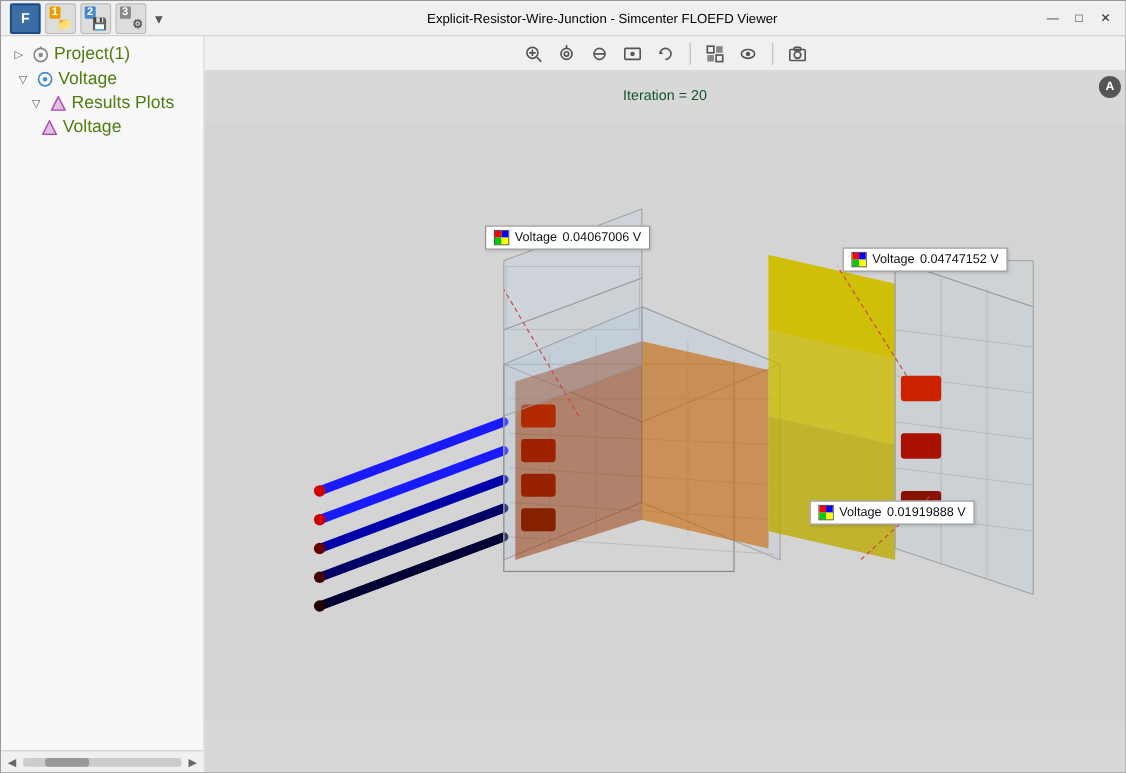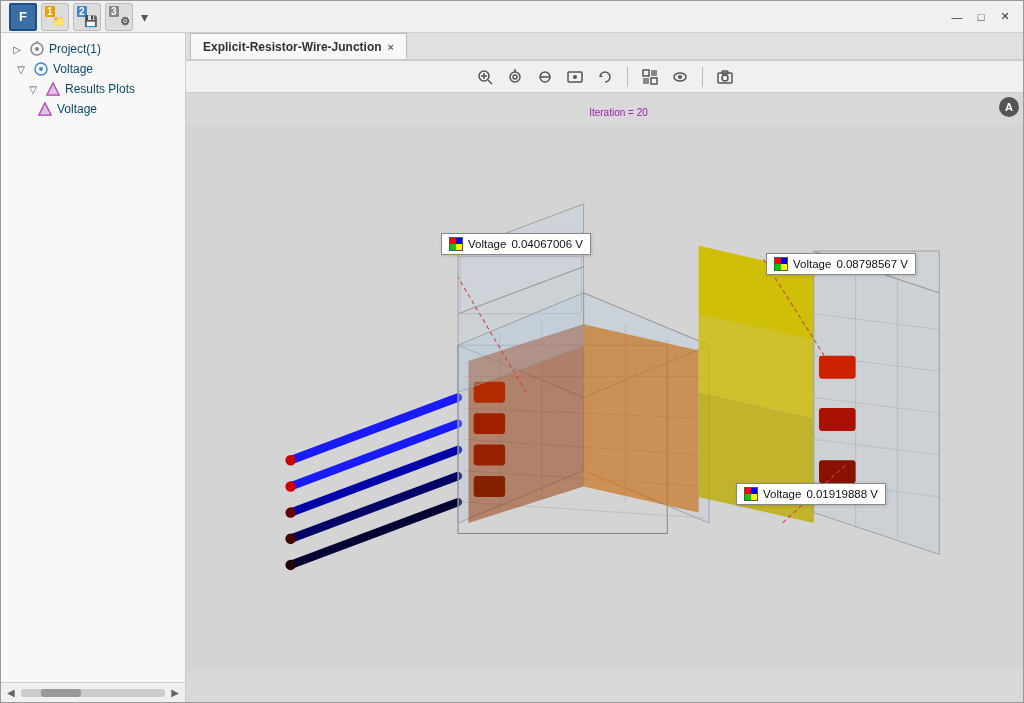--- a/index.html
+++ b/index.html
@@ -98,22 +98,22 @@
     .tree-icon {
       width: 16px;
       height: 16px;
       margin-right: 4px;
       display: inline-flex;
       align-items: center;
       justify-content: center;
       flex-shrink: 0;
     }
     .tree-label {
-      font-size: 12px;
-      color: #0c4a6e;
+      font-size: 16px;
+      color: #4d7c0f;
     }
     .tree-indent-1 { padding-left: 8px; }
     .tree-indent-2 { padding-left: 20px; }
     .tree-indent-3 { padding-left: 32px; }
     
     .right-panel {
       flex: 1;
       display: flex;
       flex-direction: column;
       background: #e8e8e8;
@@ -213,24 +213,23 @@
       margin-top: 6px;
       font-size: 11px;
       color: #111;
     }
     
     .iteration-label {
       position: absolute;
       top: 14px;
       left: 50%;
       transform: translateX(-50%);
-      font-size: 10px;
-      color: #a21caf;
+      font-size: 13px;
+      color: #14532d;
       font-weight: normal;
-      margin-left: 14px;
     }
     
     .probe-label {
       position: absolute;
       background: white;
       border: 1px solid #888;
       padding: 3px 7px;
       display: flex;
       align-items: center;
       gap: 5px;
@@ -322,20 +321,21 @@
       <div class="toolbar-icon" style="font-weight:bold;font-size:11px;background:#ddd;border:1px solid #bbb;border-radius:3px;position:relative;width:28px;height:28px;">
         <span style="position:absolute;top:2px;left:3px;font-size:10px;background:#4488cc;color:white;padding:0 2px;border-radius:1px;">2</span>
         <span style="position:absolute;bottom:2px;right:2px;">💾</span>
       </div>
       <div class="toolbar-icon" style="font-weight:bold;font-size:11px;background:#ddd;border:1px solid #bbb;border-radius:3px;position:relative;width:28px;height:28px;">
         <span style="position:absolute;top:2px;left:3px;font-size:10px;background:#888;color:white;padding:0 2px;border-radius:1px;">3</span>
         <span style="position:absolute;bottom:2px;right:2px;">⚙</span>
       </div>
       <div class="toolbar-dropdown" style="margin-left:4px;cursor:pointer;">▾</div>
     </div>
+    <div style="flex:1;text-align:center;">Explicit-Resistor-Wire-Junction - Simcenter FLOEFD Viewer</div>
     <div class="title-bar-controls">
       <button class="win-btn">—</button>
       <button class="win-btn">□</button>
       <button class="win-btn">✕</button>
     </div>
   </div>
 
   <div class="main-content">
 
     <div class="left-panel">
@@ -390,26 +390,20 @@
         <span class="scroll-arrow">◀</span>
         <div class="scroll-thumb">
           <div class="scroll-thumb-inner"></div>
         </div>
         <span class="scroll-arrow">▶</span>
       </div>
     </div>
 
     <div class="right-panel">
 
-      <div class="tab-bar">
-        <div class="tab">
-          <span>Explicit-Resistor-Wire-Junction</span>
-          <span class="tab-close">×</span>
-        </div>
-      </div>
 
       <div class="viewer-toolbar">
         <div class="viewer-icon" title="Zoom to Fit">
           <svg width="18" height="18" viewBox="0 0 18 18">
             <circle cx="8" cy="8" r="5" fill="none" stroke="#555" stroke-width="1.5"></circle>
             <line x1="12" y1="12" x2="16" y2="16" stroke="#555" stroke-width="1.5"></line>
             <line x1="5" y1="8" x2="11" y2="8" stroke="#555" stroke-width="1.5"></line>
             <line x1="8" y1="5" x2="8" y2="11" stroke="#555" stroke-width="1.5"></line>
           </svg>
         </div>
@@ -575,21 +569,21 @@
         </div>
 
         <div class="probe-label" style="left:580px;top:160px;">
           <div class="probe-color-box">
             <div class="q1"></div>
               <div class="q2"></div>
             <div class="q3"></div>
               <div class="q4"></div>
           </div>
           <span>Voltage</span>
-          <span>0.08798567 V</span>
+          <span>0.04747152 V</span>
         </div>
 
         <div class="probe-label" style="left:550px;top:390px;">
           <div class="probe-color-box">
             <div class="q1"></div>
               <div class="q2"></div>
             <div class="q3"></div>
               <div class="q4"></div>
           </div>
           <span>Voltage</span>

